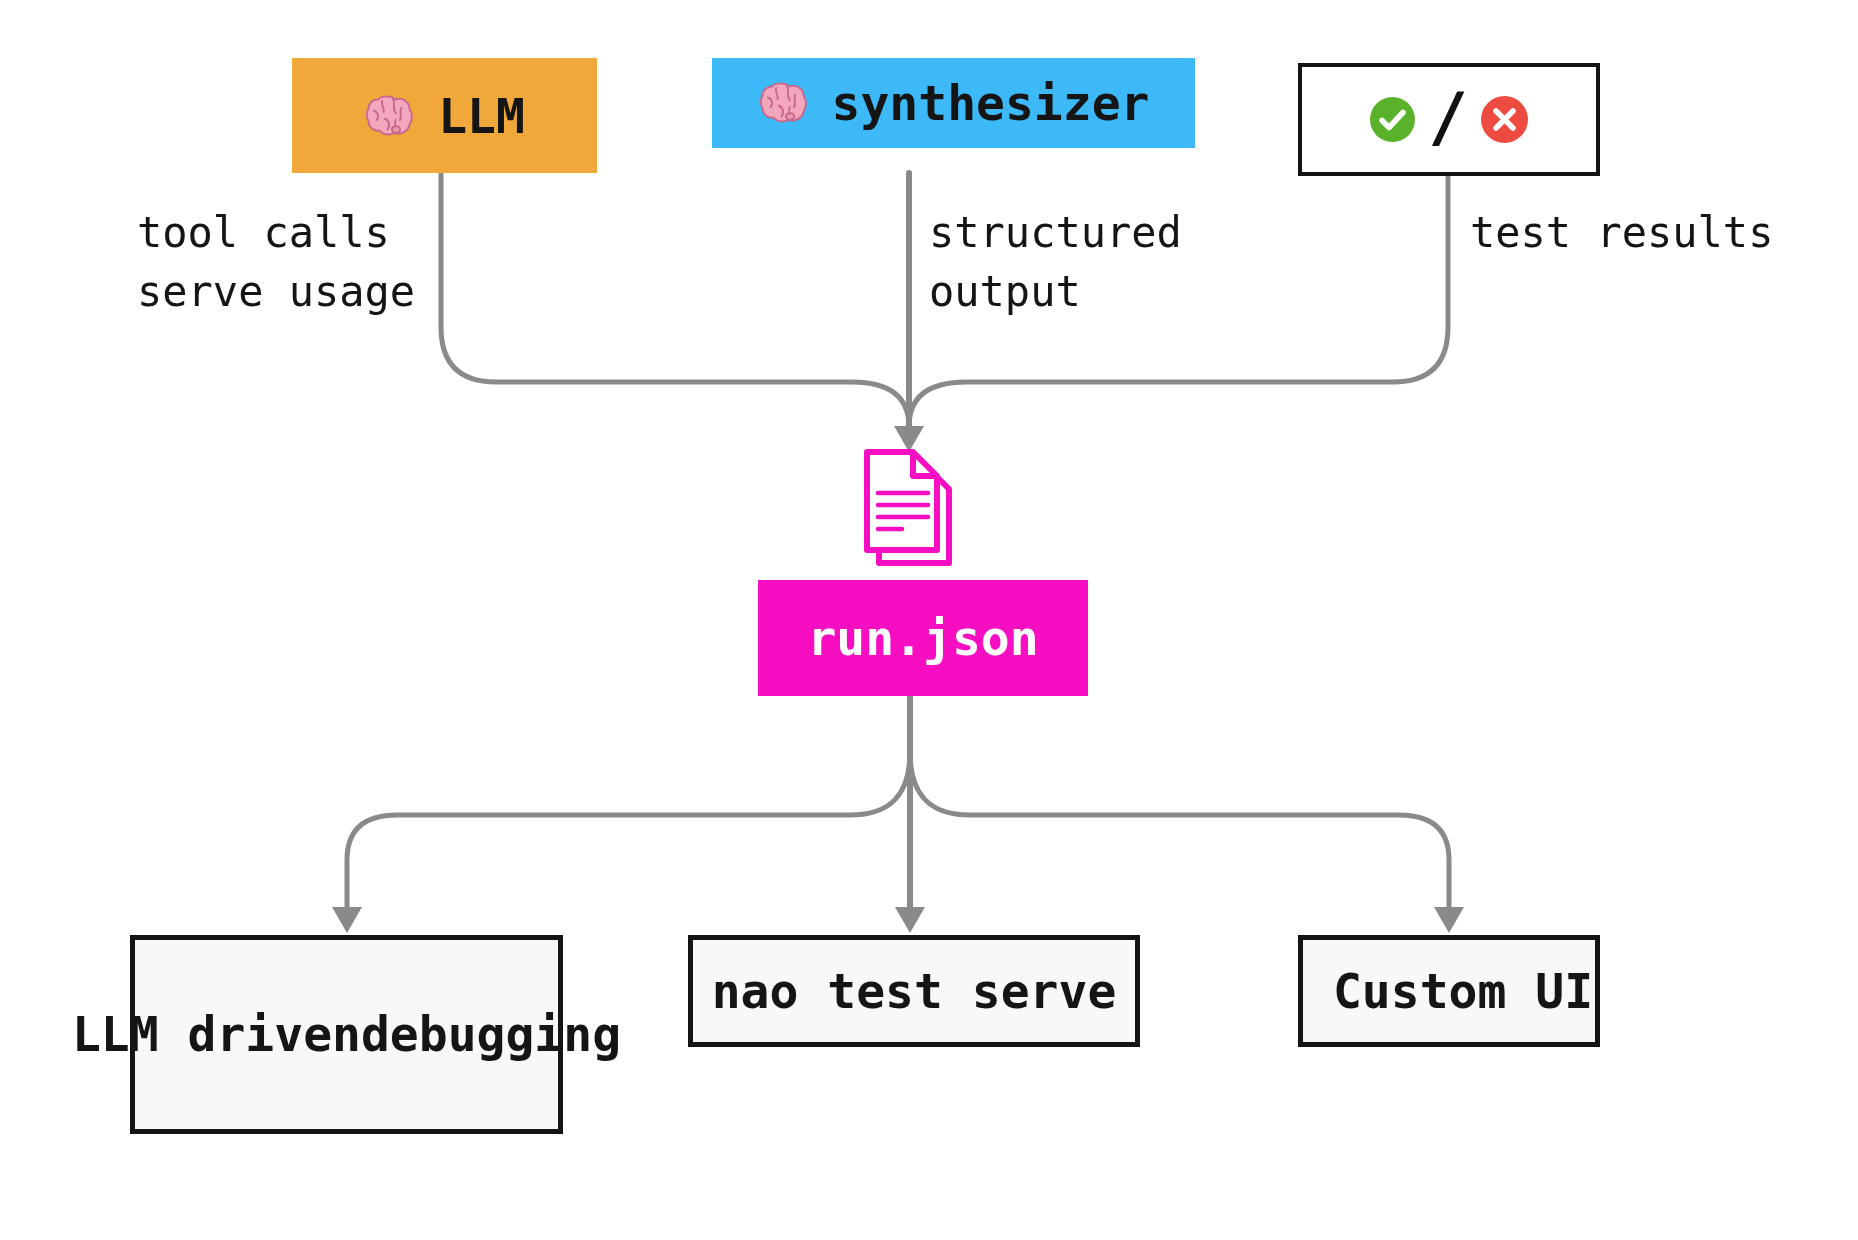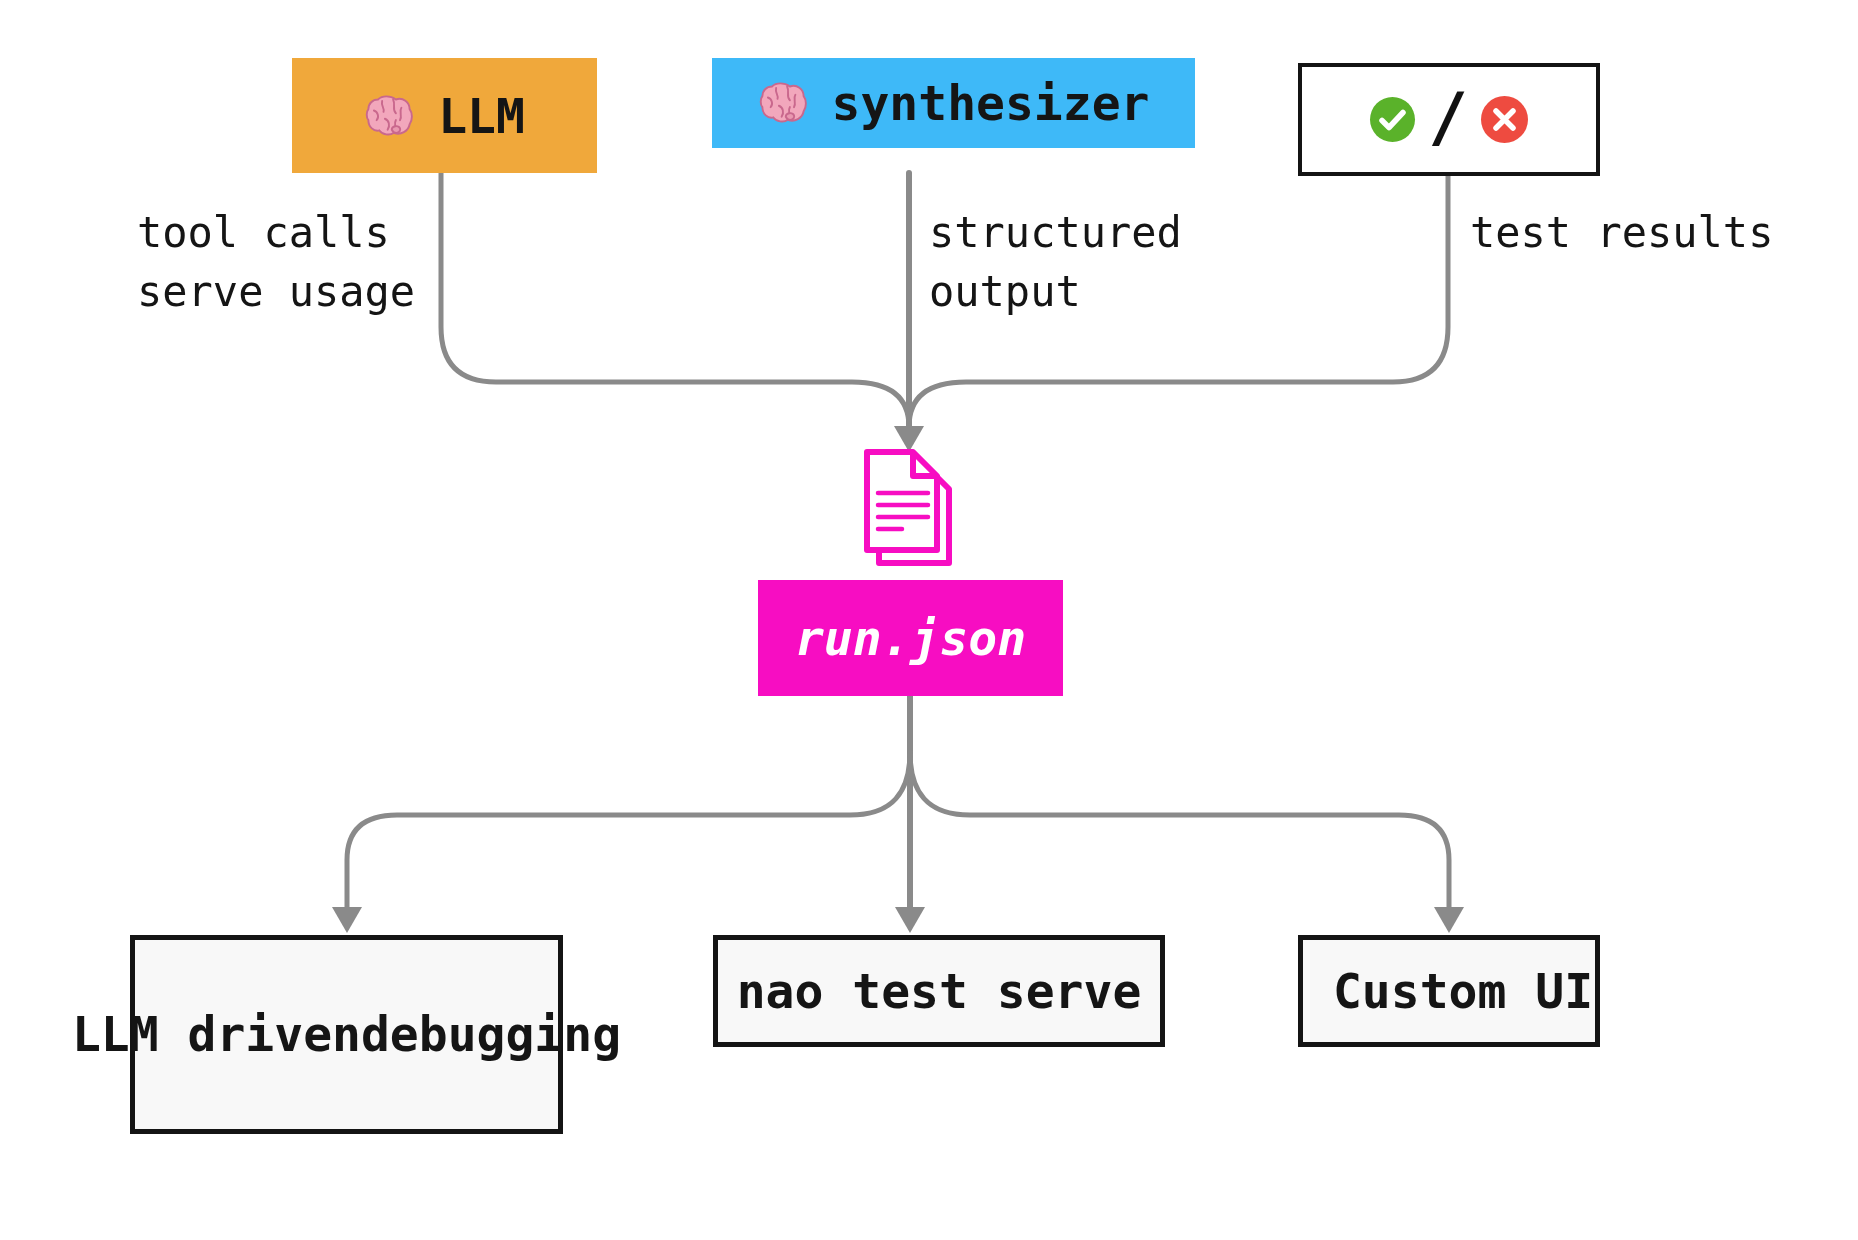--- a/index.html
+++ b/index.html
@@ -120,30 +120,30 @@
 
   <div class="edge-label" style="left:922px;top:203px;">
     <span>structured</span>
     <span>output</span>
   </div>
 
   <div class="edge-label" style="left:1463px;top:203px;">
     <span>test results</span>
   </div>
 
-  <div class="node runjson" style="left:758px;top:580px;width:305px;height:116px;font-style:italic;">
+  <div class="node runjson" style="left:758px;top:580px;width:330px;height:116px;">
     <span class="node-title">run.json</span>
   </div>
 
   <div class="node bottom-node" style="left:130px;top:935px;width:433px;height:199px;flex-direction:row;">
     <span class="node-title">LLM driven</span>
     <span class="node-title">debugging</span>
   </div>
 
-  <div class="node bottom-node" style="left:713px;top:935px;width:452px;height:112px;">
+  <div class="node bottom-node" style="left:688px;top:935px;width:452px;height:112px;">
     <span class="node-title">nao test serve</span>
   </div>
 
   <div class="node bottom-node" style="left:1298px;top:935px;width:302px;height:112px;padding-left:28px;">
     <span class="node-title">Custom UI</span>
   </div>
 
 </div>
 
 </body></html>

